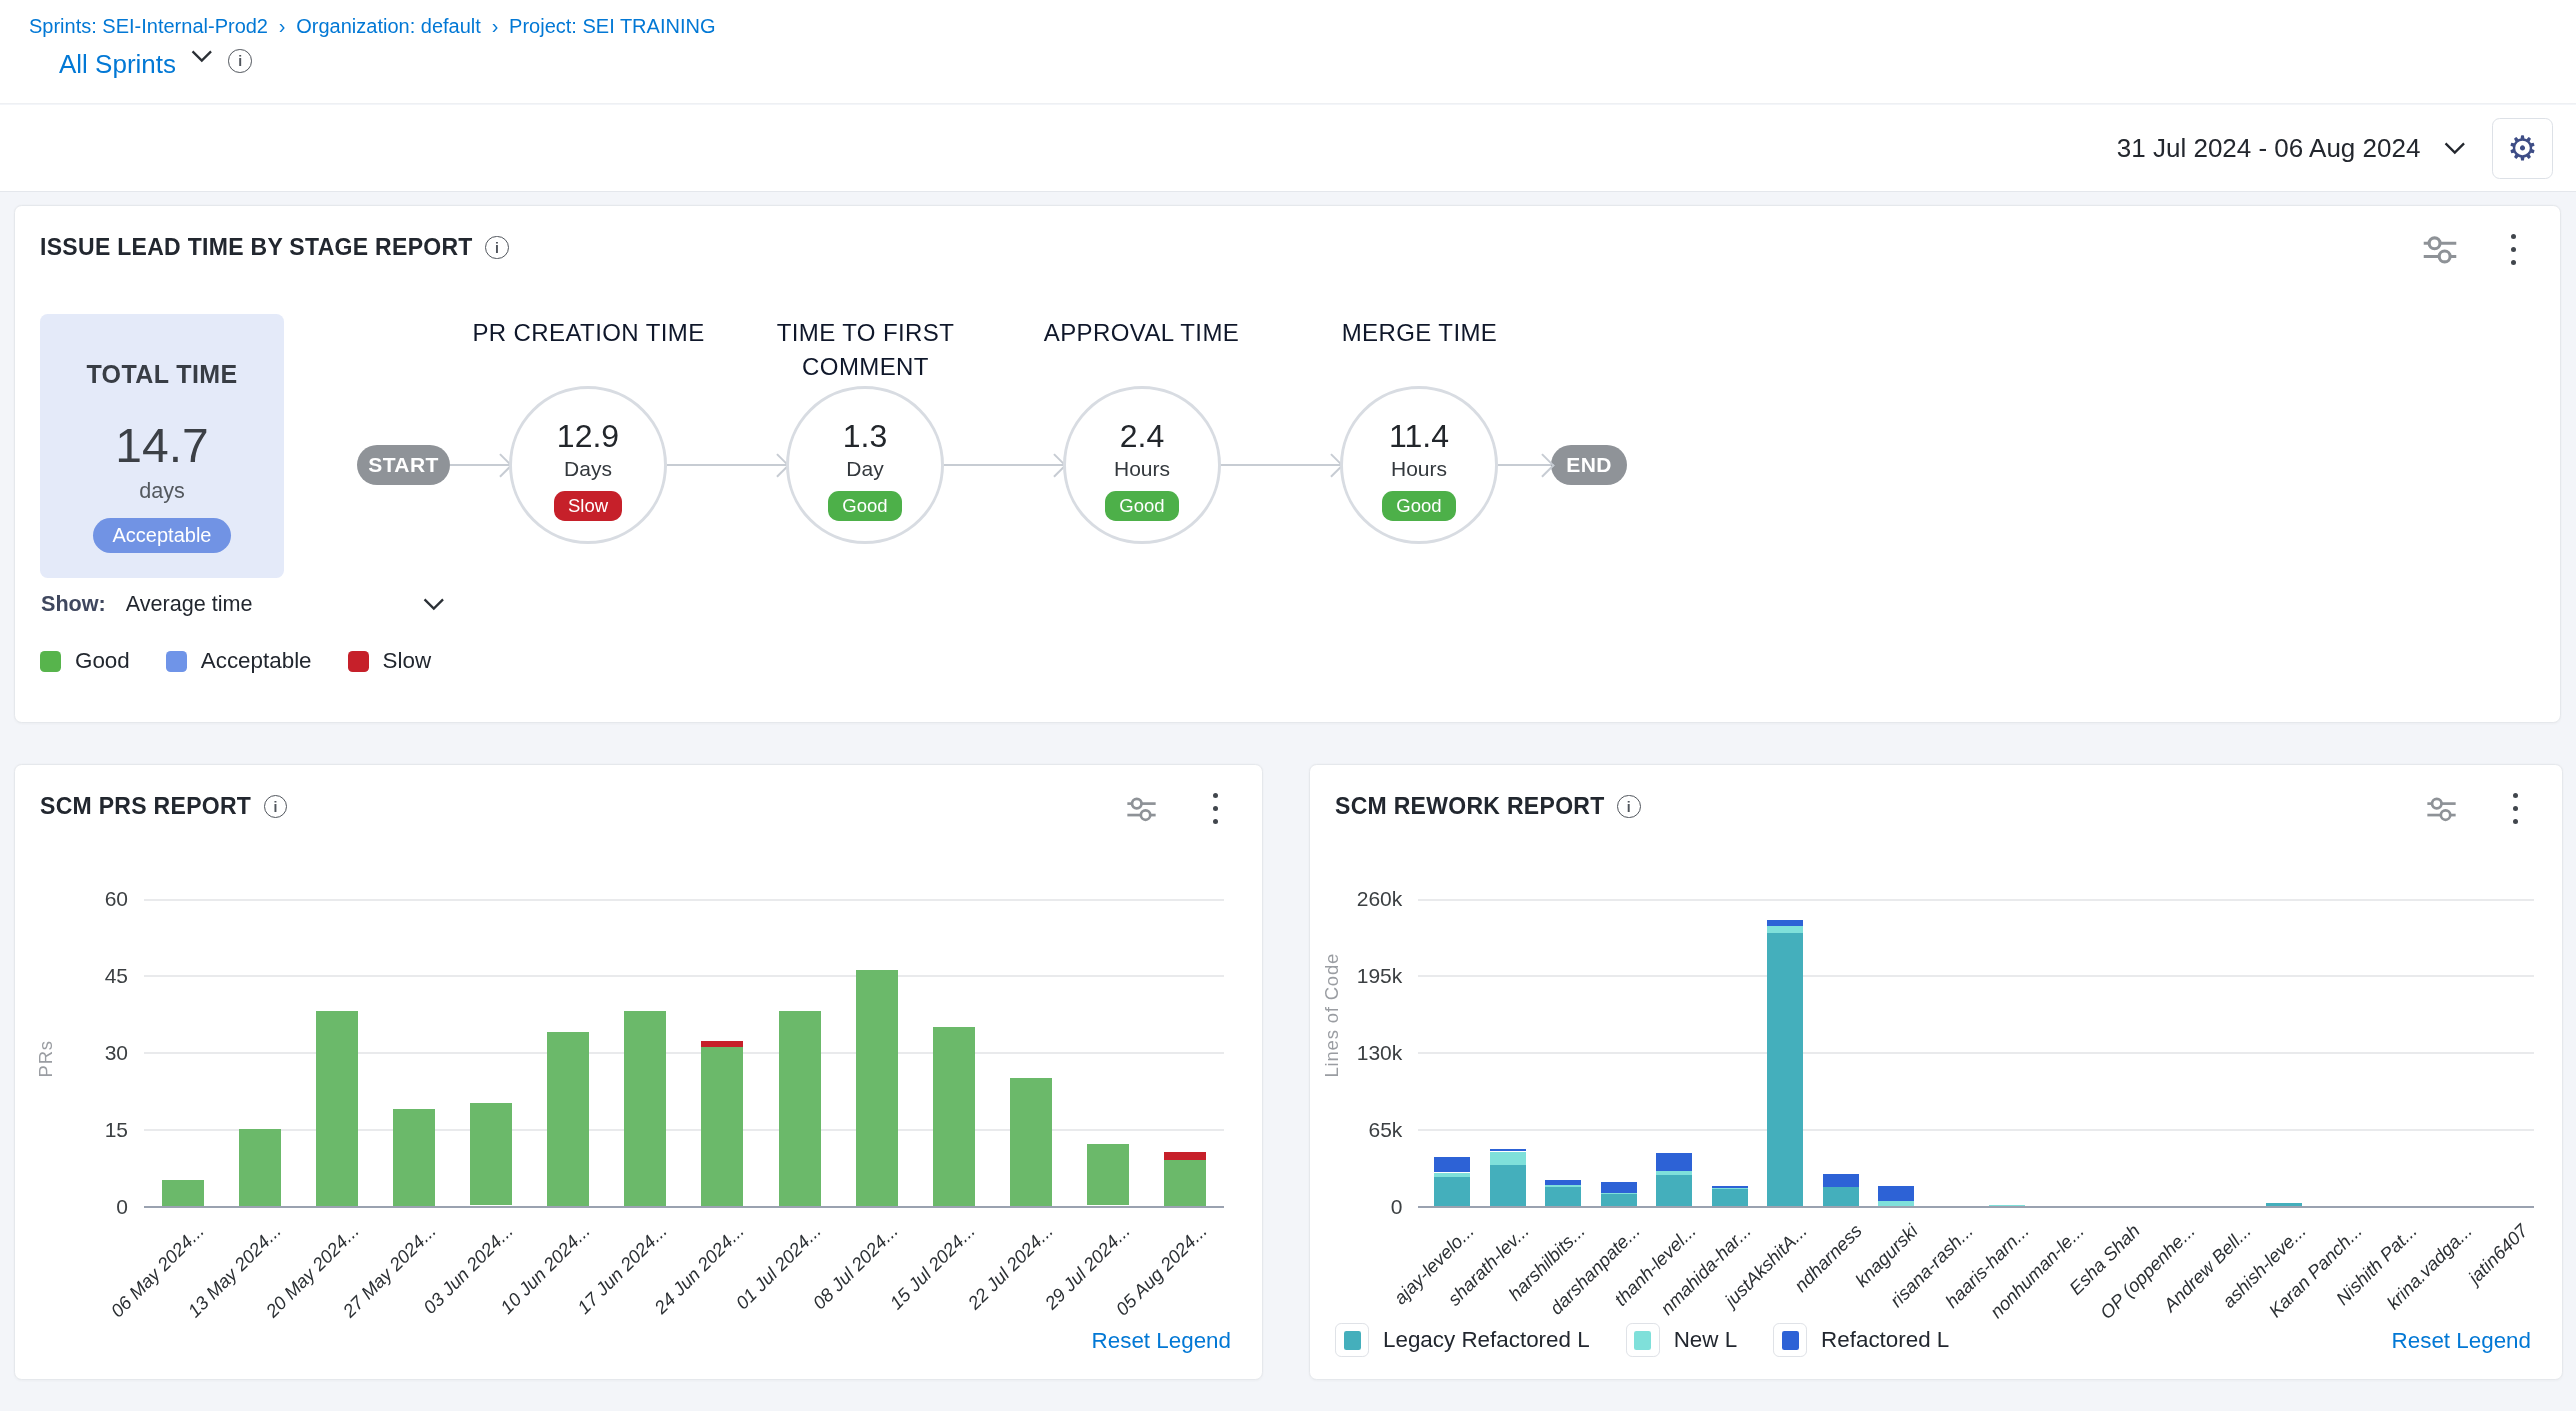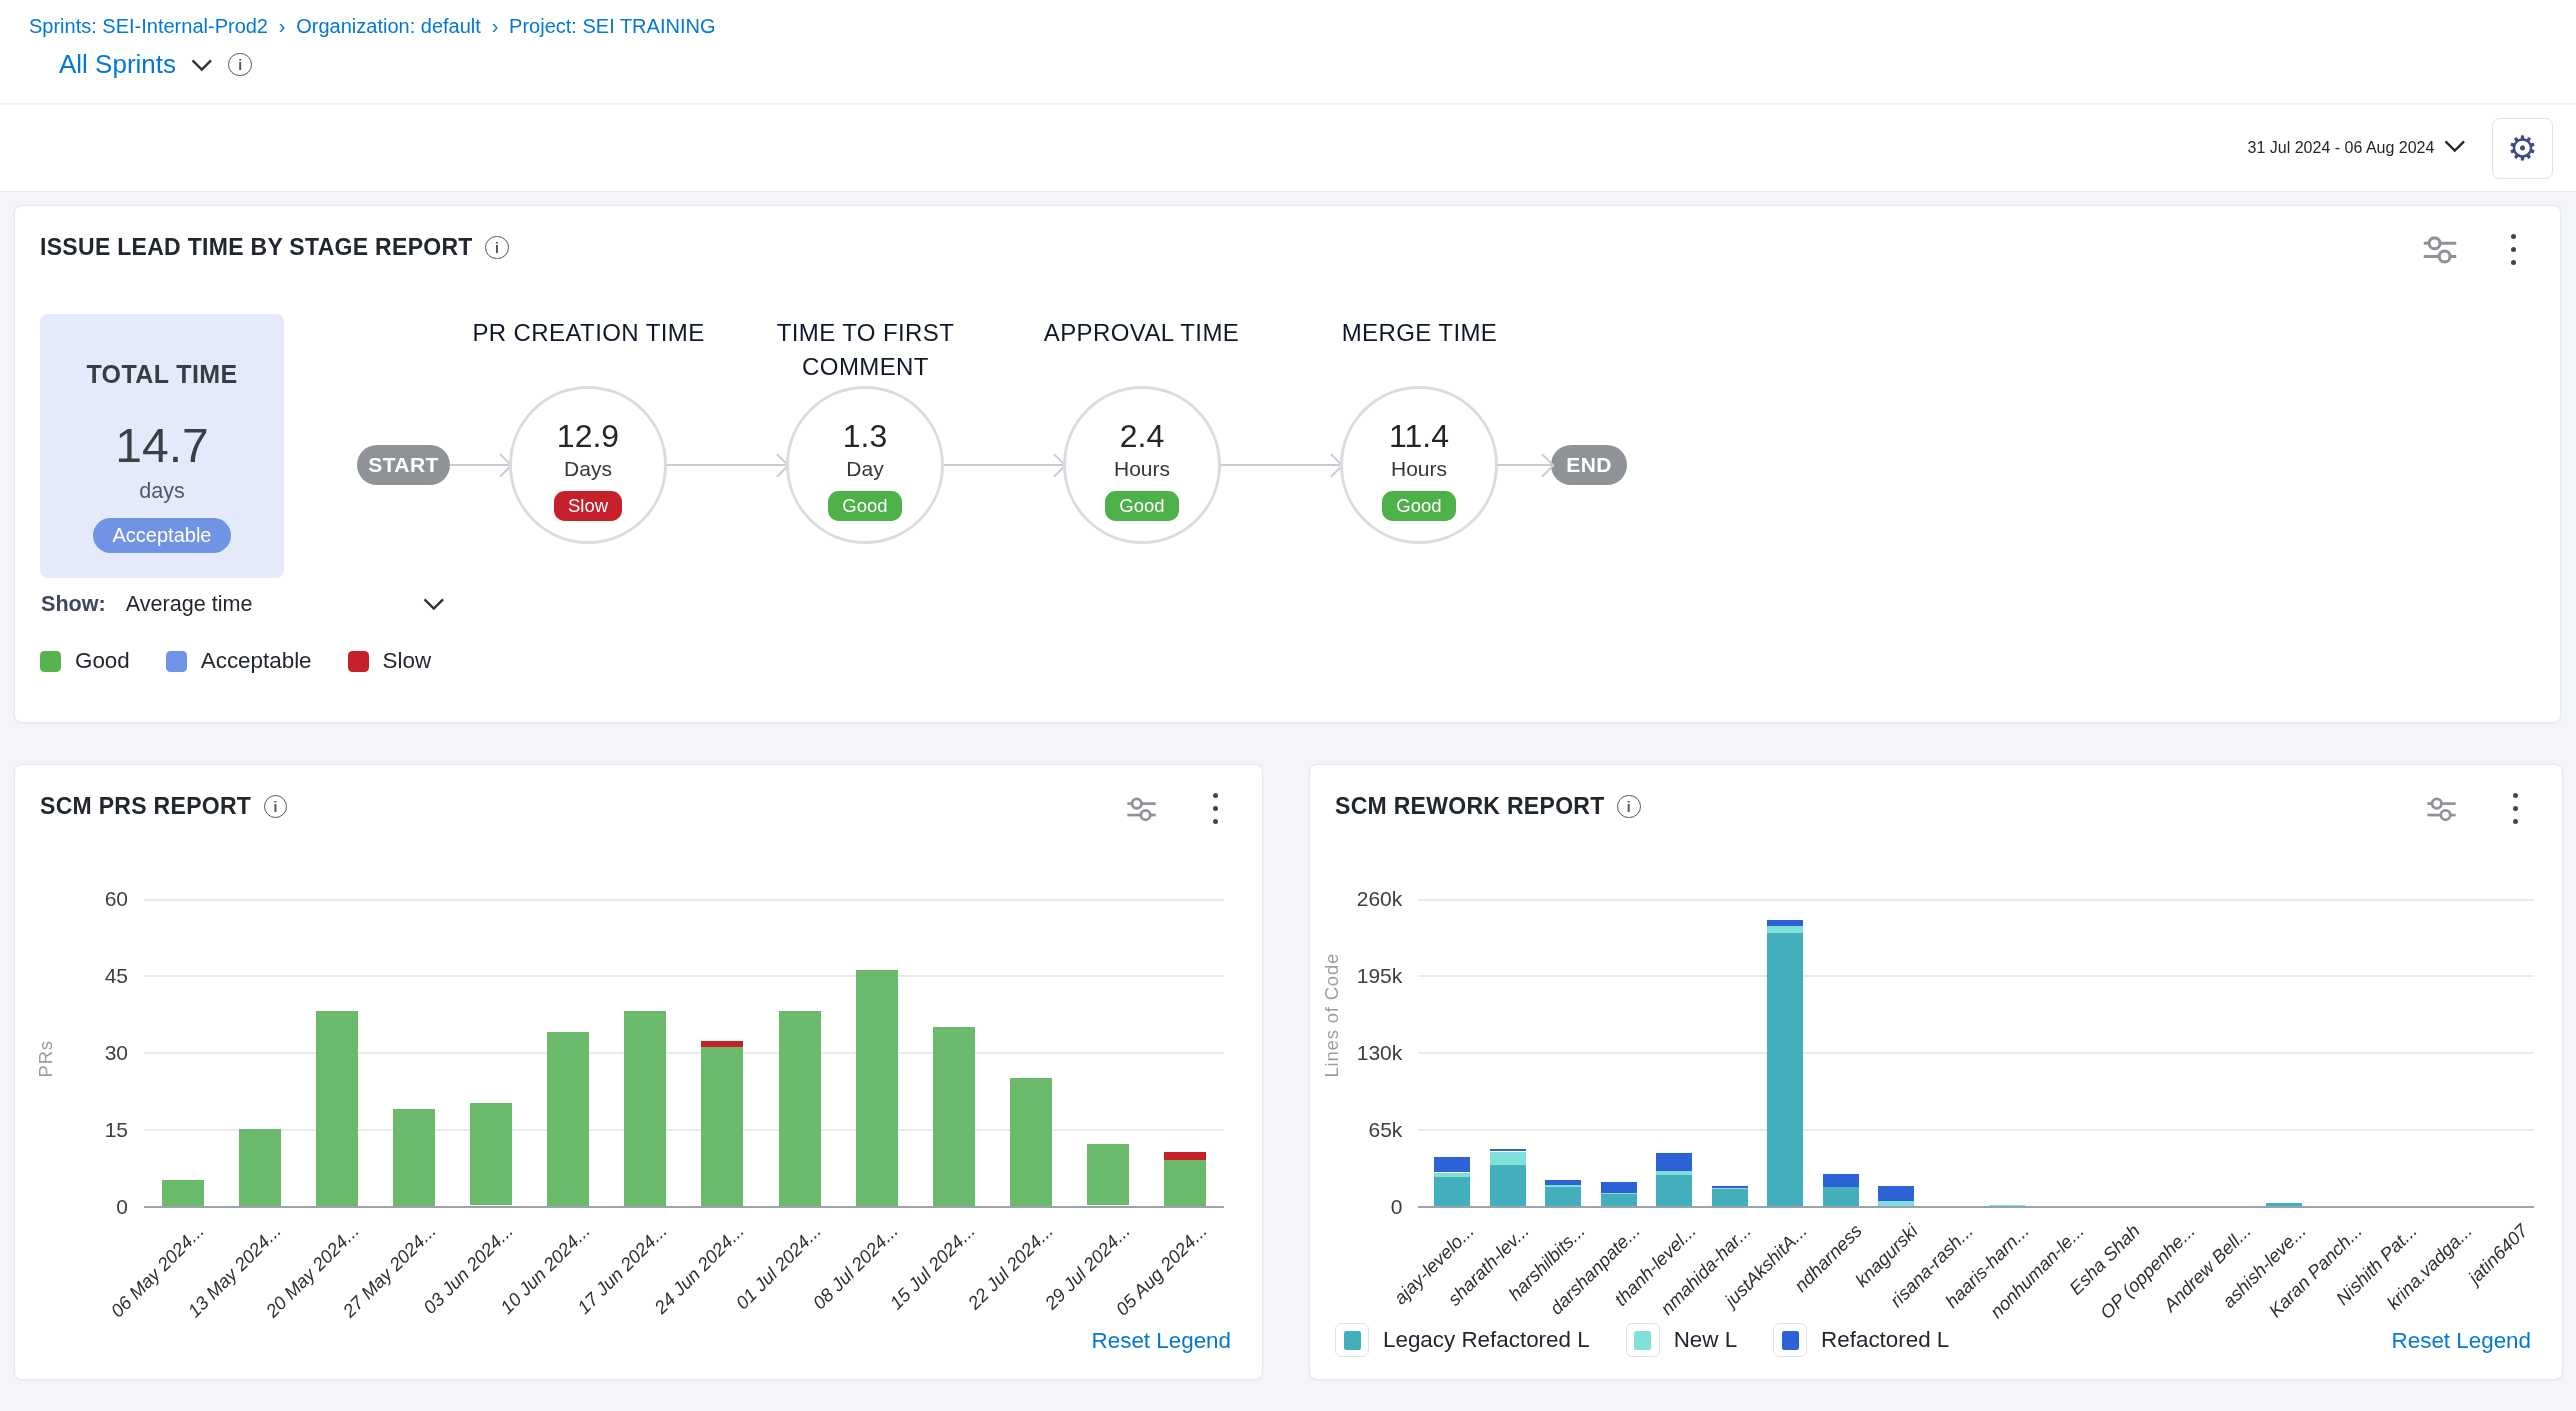--- a/index.html
+++ b/index.html
@@ -7,32 +7,32 @@
     width:2576px;height:1412px;position:relative;overflow:hidden;
     background:#f3f5f9;
     font-family:"Liberation Sans", sans-serif;
     -webkit-font-smoothing:antialiased;
   }
   
   .topbar{position:absolute;left:0;top:0;width:100%;height:103px;background:#ffffff;border-bottom:1.5px solid #eef0f3;}
   .breadcrumb{position:absolute;left:29px;top:15.4px;font-size:20px;color:#0278d5;display:flex;align-items:center;gap:10.8px;}
   .crumb{cursor:pointer;}
   .crumb-sep{color:#0278d5;font-size:20px;}
-  .sprint-row{position:absolute;left:59px;top:49px;display:flex;align-items:center;gap:15.4px;}
+  .sprint-row{position:absolute;left:59px;top:49px;display:flex;gap:15.4px;}
   .sprint-label{font-size:26px;color:#0278d5;}
   .chev{display:inline-block;}
   .chev svg{display:block;}
   .info-icon{display:inline-flex;width:21.6px;height:21.6px;border:1.9px solid #50555c;border-radius:50%;align-items:center;justify-content:center;font-size:14px;color:#50555c;font-weight:700;line-height:1;}
   .header2{position:absolute;left:0;top:105px;width:100%;height:86px;background:#ffffff;border-bottom:1.5px solid #e4e7ec;}
   .h2-left{position:absolute;left:34px;top:0;height:86px;display:flex;align-items:center;gap:20px;}
   .insight-name{font-size:28.6px;color:#0278d5;}
   .h2-divider{width:1.5px;height:36px;background:#c9cfd8;}
   .insights-dd{display:flex;align-items:center;gap:12.4px;font-size:28.6px;color:#1d2433;font-weight:500;cursor:pointer;}
   .h2-right{position:absolute;right:23px;top:0;height:86px;display:flex;align-items:center;gap:26px;}
-  .date-range{display:flex;align-items:flex-start;gap:10px;font-size:16px;color:#23272e;cursor:pointer;}
+  .date-range{display:flex;align-items:center;gap:24px;font-size:26px;color:#23272e;cursor:pointer;}
   .gear-btn{width:59px;height:59px;border:1.5px solid #dde1e7;border-radius:7.7px;background:#fff;display:flex;align-items:center;justify-content:center;cursor:pointer;}
   .gear-glyph{font-size:34px;color:#3e4d86;line-height:1;}
   
   .panel{position:absolute;background:#fff;border:1.5px solid #e5e8ec;border-radius:7.7px;box-shadow:0 0.8px 2.3px rgba(40,41,61,.04);}
   #panel-leadtime{left:14px;top:205px;width:2545px;height:516px;}
   #panel-prs{left:14px;top:764px;width:1247px;height:614px;}
   #panel-rework{left:1309px;top:764px;width:1252px;height:614px;}
   .w-title{position:absolute;left:25px;top:28px;display:flex;align-items:center;gap:12.4px;}
   .w-title-text{font-size:23px;font-weight:700;letter-spacing:0.3px;color:#22272f;}
   .w-icons{position:absolute;right:28px;top:25px;display:flex;align-items:center;gap:37px;}

